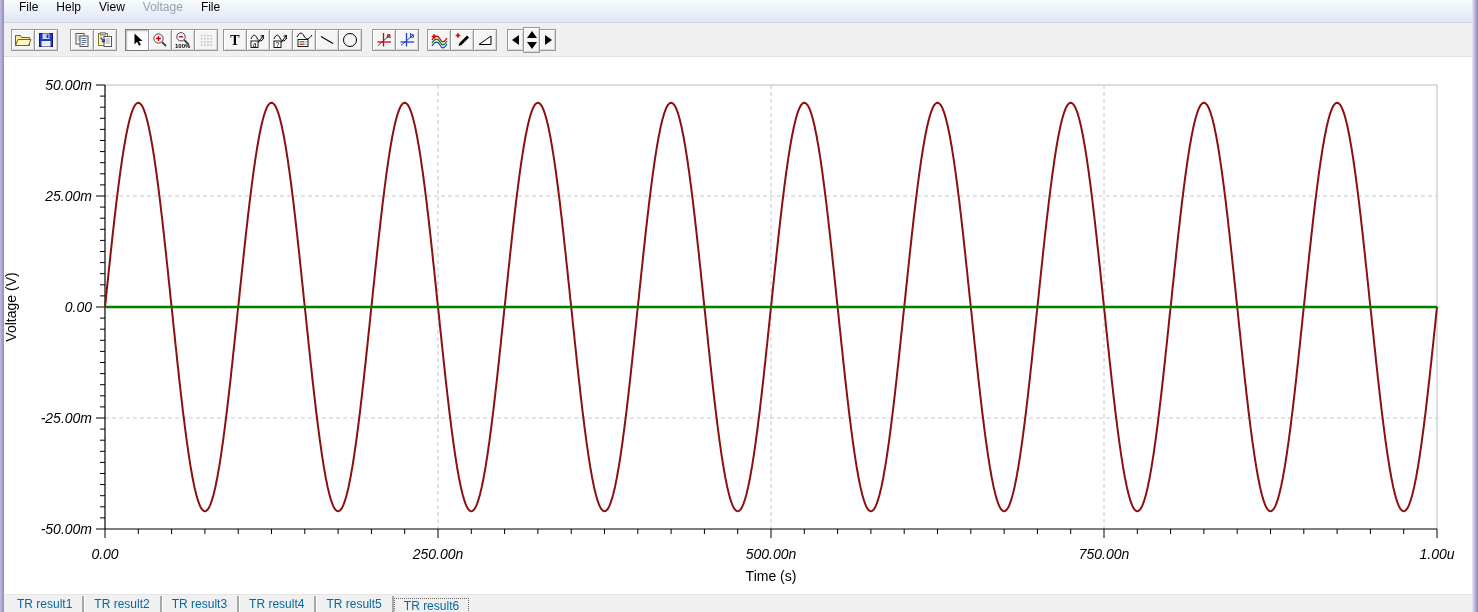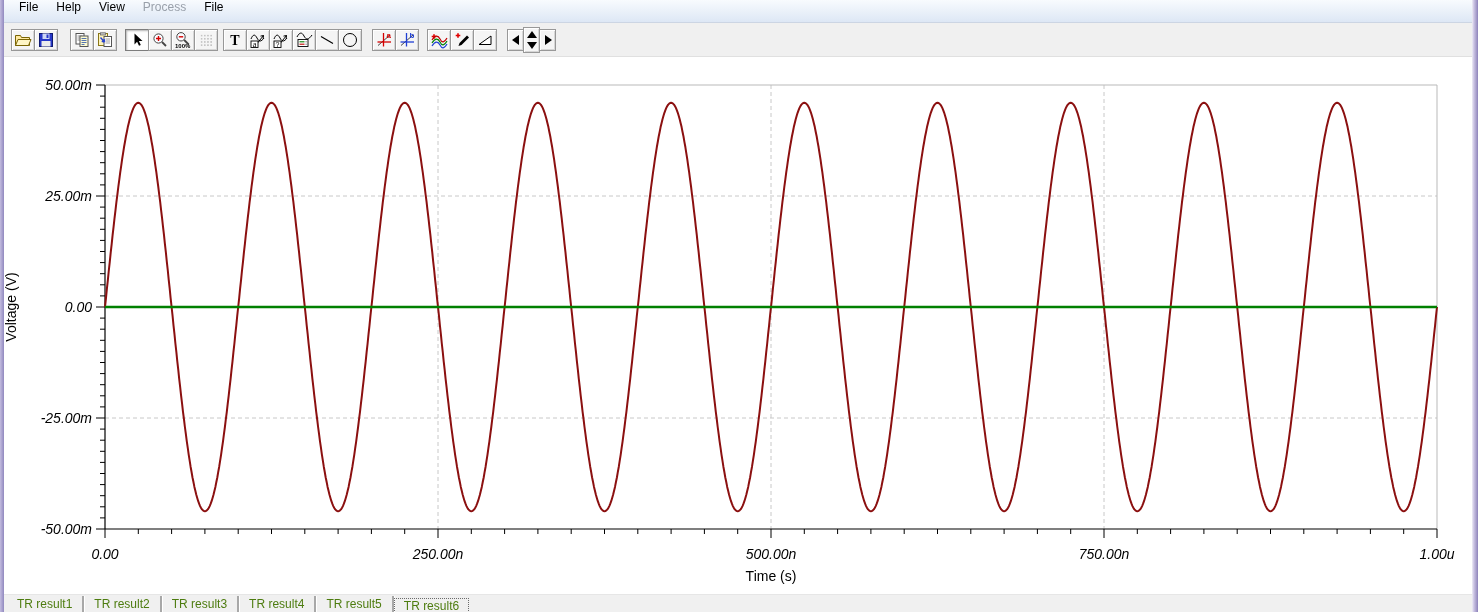--- a/index.html
+++ b/index.html
@@ -40,35 +40,35 @@
   .spin{height:26px;width:17px;flex-direction:column;justify-content:space-between;padding:3px 0;}
   
   .chart-area{position:absolute;left:0;right:0;top:57px;height:537px;background:#fff;z-index:5;}
   #plot-svg{position:absolute;left:0;top:0;}
   .tick-label{font:italic 14px "Liberation Sans","DejaVu Sans",sans-serif;fill:#000;}
   .axis-title{font:14px "Liberation Sans","DejaVu Sans",sans-serif;fill:#000;}
   
   .tabbar{position:absolute;left:0;right:0;top:594px;height:18px;z-index:20;
     background:#f0f0f0;border-top:1px solid #e6e6e6;
     display:flex;align-items:flex-start;padding-left:7px;font-size:12px;}
-  .tab{padding:1px 10px 2px;margin-top:1px;white-space:nowrap;color:#4d7c0f;cursor:default;}
+  .tab{padding:1px 10px 2px;margin-top:1px;white-space:nowrap;color:#0369a1;cursor:default;}
   .tab:not(.active){border-right:2px solid #a8a8a8;box-shadow:1px 0 0 #fff;}
   .tab.active{margin-top:3px;outline:1px dotted #6b6b6b;outline-offset:-1px;}
 </style>
 </head>
 <body>
 
 <div class="frame-left"></div>
 <div class="frame-right"></div>
 
 <div class="menubar">
   <span class="menu-item">File</span>
   <span class="menu-item">Help</span>
   <span class="menu-item">View</span>
-  <span class="menu-item disabled">Process</span>
+  <span class="menu-item disabled">Voltage</span>
   <span class="menu-item">File</span>
 </div>
 
 <div class="toolbar">
 
   <button class="tbtn">
     <svg width="18" height="16" viewBox="0 0 18 16">
       <path d="M1.5 3.5h5l1 2h8v8h-14z" fill="#ffe9a0" stroke="#7a6504" stroke-width="1"></path>
       <path d="M4 7.5h13l-2.5 6h-13z" fill="#fff6c6" stroke="#7a6504" stroke-width="1"></path>
     </svg>

